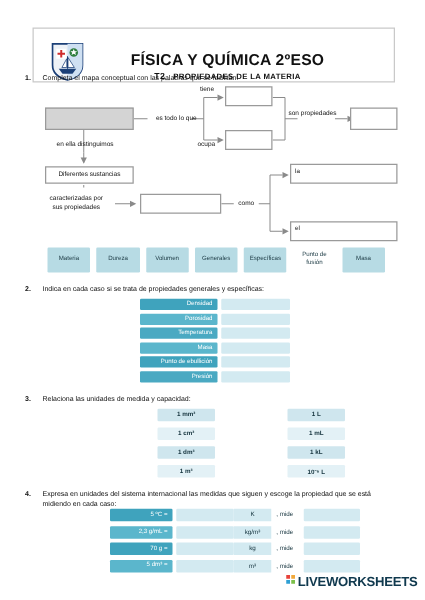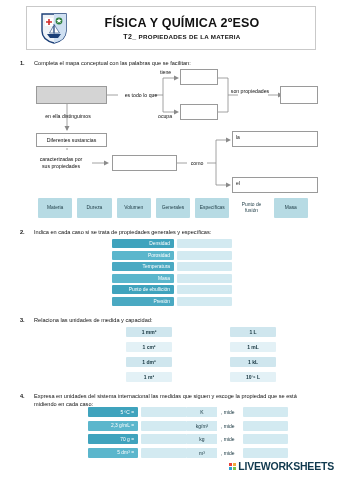--- a/index.html
+++ b/index.html
@@ -14,26 +14,26 @@
   .page {
     position: relative;
     width: 340px; height: 480px;
     background: #ffffff;
     box-sizing: border-box;
   }
 
   
   .header {
     position: absolute;
-    left: 26px; top: 6px;
+    left: 26px; top: 22px;
     width: 288px; height: 42px;
     border: 1px solid #c9c9c9;
     background: #fff;
     display: flex;
-    align-items: center;
+    align-items: flex-end;
   }
   .crest {
     width: 26px; height: 32px;
     margin-left: 14px;
     position: relative;
     flex: none;
   }
   .crest svg { display: block; }
   .head-text {
     flex: 1;
@@ -195,21 +195,21 @@
   .ex4 .blank2 {
     flex: 1; height: 10px;
     background: #d3eaf1;
     border-radius: 1px;
   }
 
   
   .lw {
     position: absolute;
     right: 6px; bottom: 8px;
-    display: flex; align-items: center; gap: 2px;
+    display: flex; gap: 2px;
   }
   .lw .grid {
     display: grid;
     grid-template-columns: 3px 3px;
     grid-template-rows: 3px 3px;
     gap: 1px;
   }
   .lw .g1 { background: #e8413a; }
   .lw .g2 { background: #f2a93b; }
   .lw .g3 { background: #2e9fd4; }

